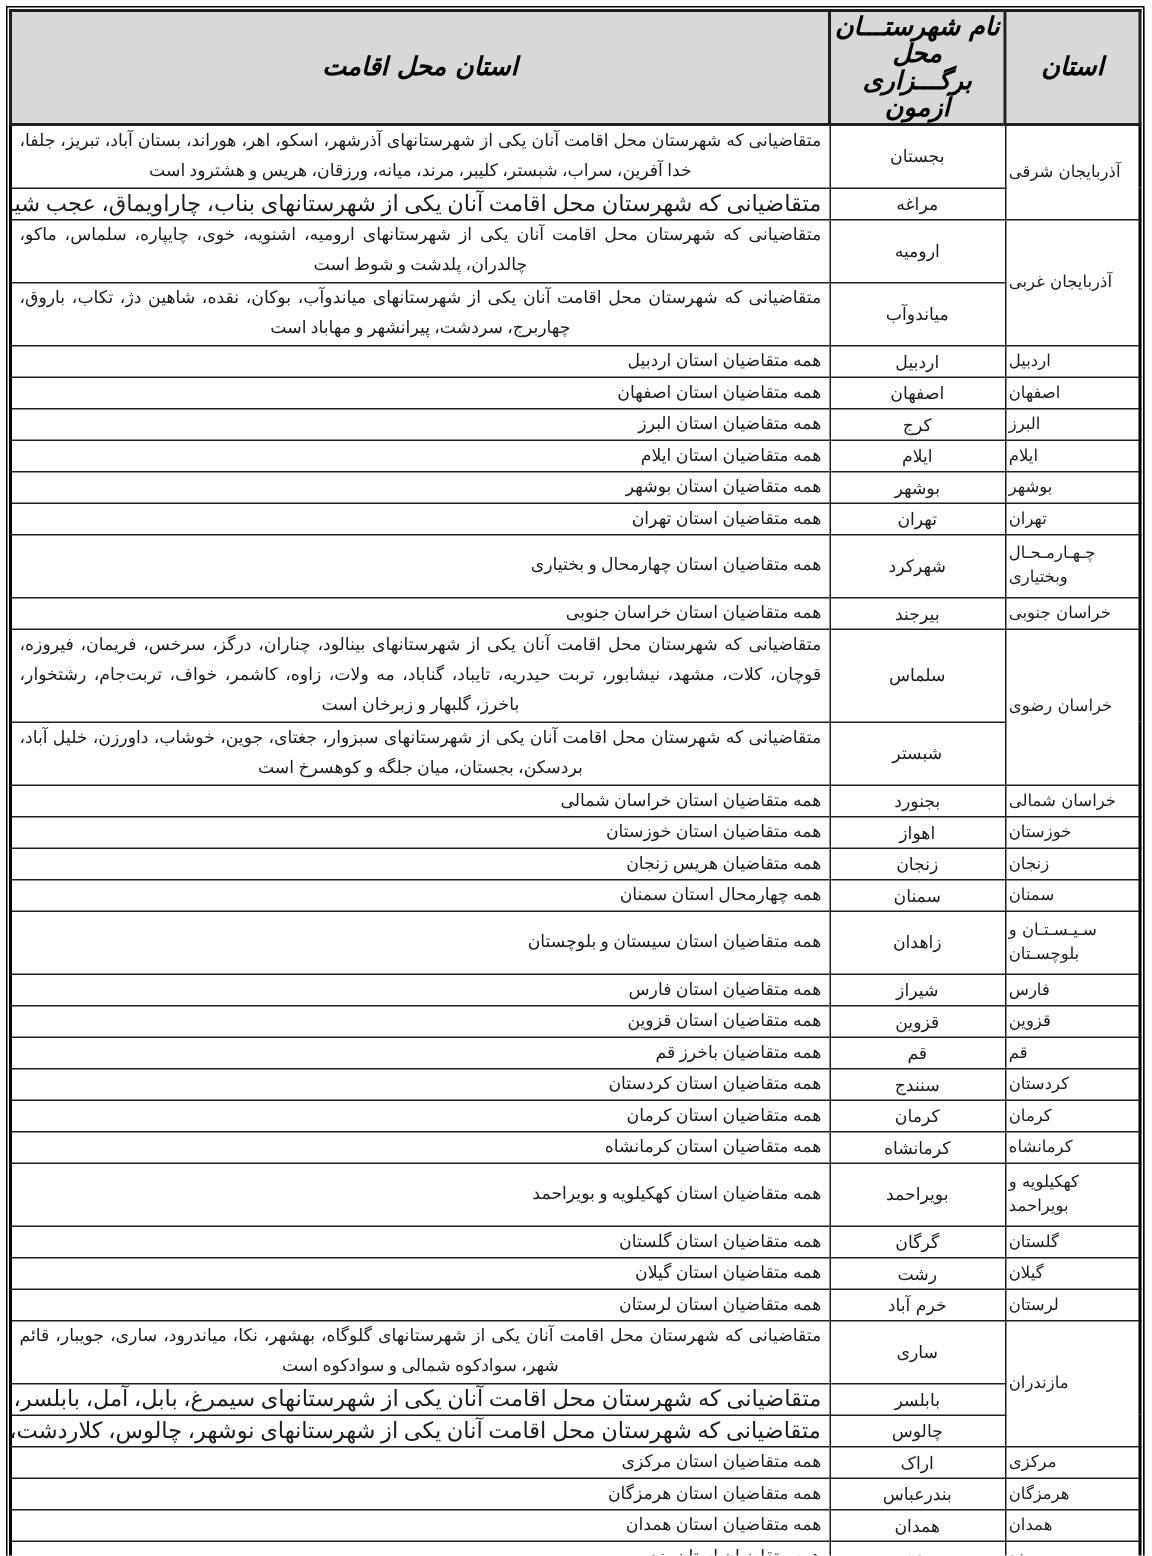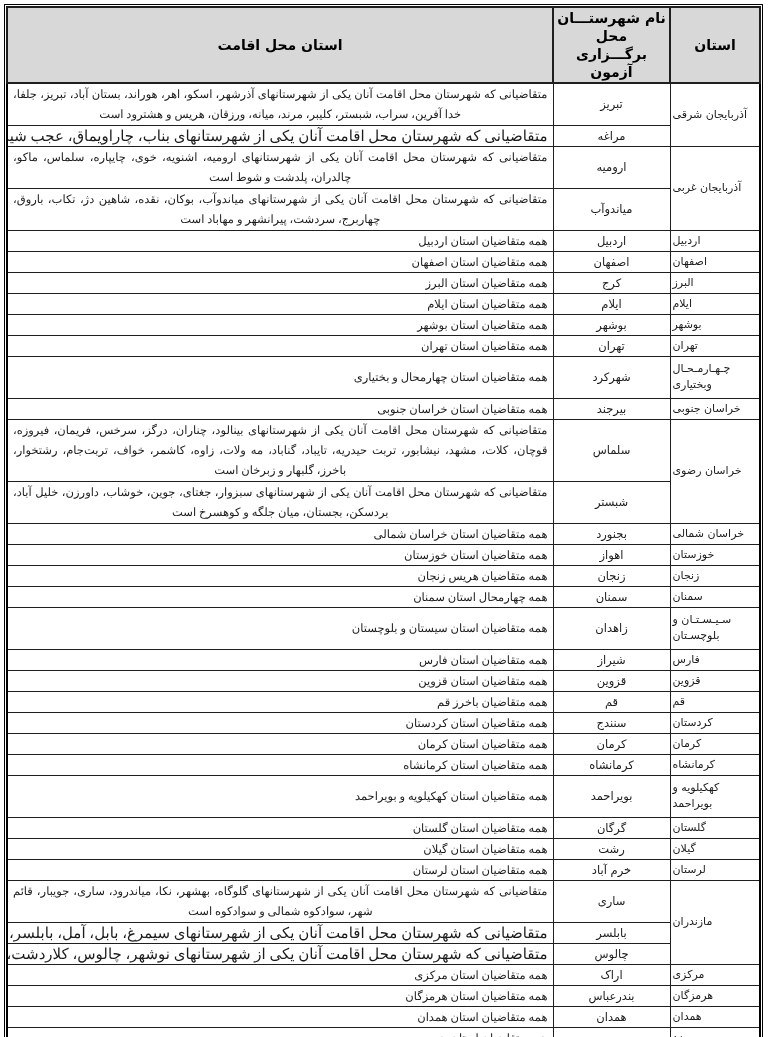--- a/index.html
+++ b/index.html
@@ -1,21 +1,21 @@
 <!DOCTYPE html>
 <html lang="fa"><head>
 <meta charset="utf-8">
 <style>
   html,body{margin:0;padding:0;background:#ffffff;}
   body{width:768px;height:1037px;overflow:hidden;font-family:"DejaVu Sans",sans-serif;}
   .page{padding:4px 5px 0 4px;}
   .outer{border:1px solid #000;padding:1px;background:#fff;border-bottom-width:2px;box-shadow:0 2px 0 #000;}
   table{border-collapse:collapse;width:100%;direction:rtl;table-layout:fixed;border:2px solid #000;color:#1c1c1c;}
   td,th{border:1px solid #1f1f1f;vertical-align:middle;overflow:hidden;}
-  thead th{background:#d8d8d8;color:#000;font-weight:bold;font-size:14px;text-align:center;height:42px;border-width:2px;line-height:18px;}
+  thead th{background:#d8d8d8;color:#000;font-weight:bold;font-size:17px;text-align:center;height:42px;border-width:2px;line-height:18px;font-style:italic;}
   thead th.exam-hdr{white-space:pre-line;}
   tr.h1{height:20px;}
   tr.h2{height:42px;}
   tr.h3{height:62px;}
   td.province{text-align:left;padding:0 7px 0 2px;font-size:11px;line-height:16px;white-space:pre;}
   td.city{text-align:center;font-size:11.5px;padding:0 2px;}
   td.residence{padding:0 5px;font-size:11.5px;line-height:20px;font-family:Liberation Serif, serif;}
   td.residence.para{text-align:justify;text-align-last:center;}
   td.residence.para.one-line{white-space:nowrap;font-size:15px;}
   td.residence.simple{text-align:right;white-space:nowrap;}
@@ -35,21 +35,21 @@
         <tr>
           <th>استان</th>
           <th class="exam-hdr">نام شهرستـــان محل
 برگـــزاری آزمون</th>
           <th>استان محل اقامت</th>
         </tr>
       </thead>
       <tbody>
           <tr class="h2">
             <td class="province" rowspan="2">آذربایجان شرقی</td>
-            <td class="city">تبریز</td>
+            <td class="city">بجستان</td>
             <td class="residence para">متقاضیانی که شهرستان محل اقامت آنان یکی از شهرستانهای آذرشهر، اسکو، اهر، هوراند، بستان آباد، تبریز، جلفا، خدا آفرین، سراب، شبستر، کلیبر، مرند، میانه، ورزقان، هریس و هشترود است</td>
           </tr>
           <tr class="h1">
             <td class="city">مراغه</td>
             <td class="residence para one-line">متقاضیانی که شهرستان محل اقامت آنان یکی از شهرستانهای بناب، چاراویماق، عجب شیر، مراغه، لیلان و ملکان است</td>
           </tr>
           <tr class="h2">
             <td class="province" rowspan="2">آذربایجان غربی</td>
             <td class="city">ارومیه</td>
             <td class="residence para">متقاضیانی که شهرستان محل اقامت آنان یکی از شهرستانهای ارومیه، اشنویه، خوی، چایپاره، سلماس، ماکو، چالدران، پلدشت و شوط است</td>

